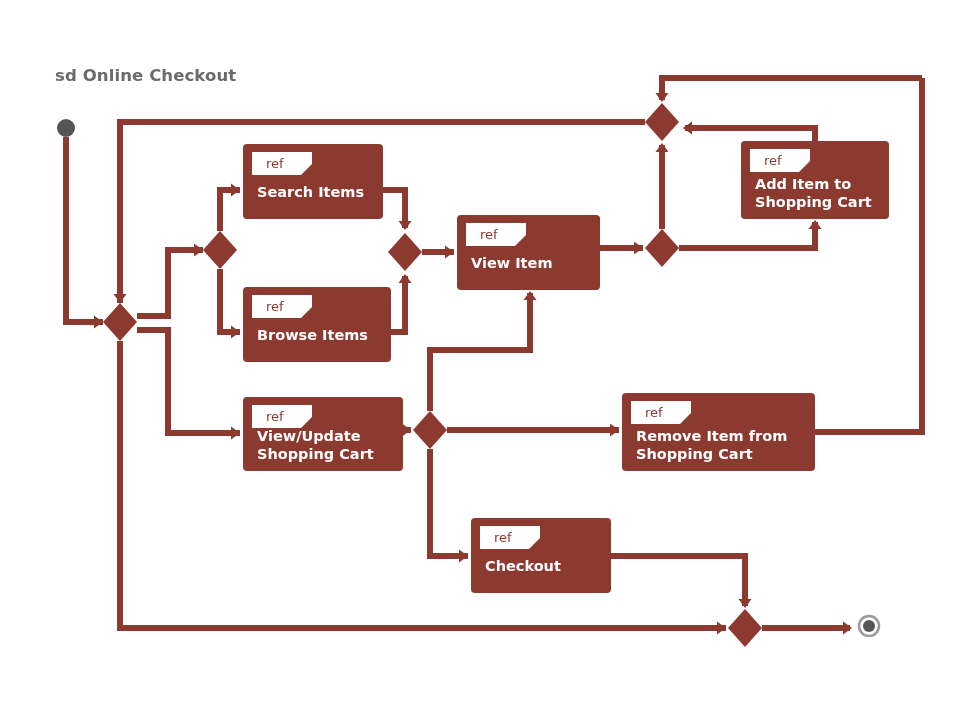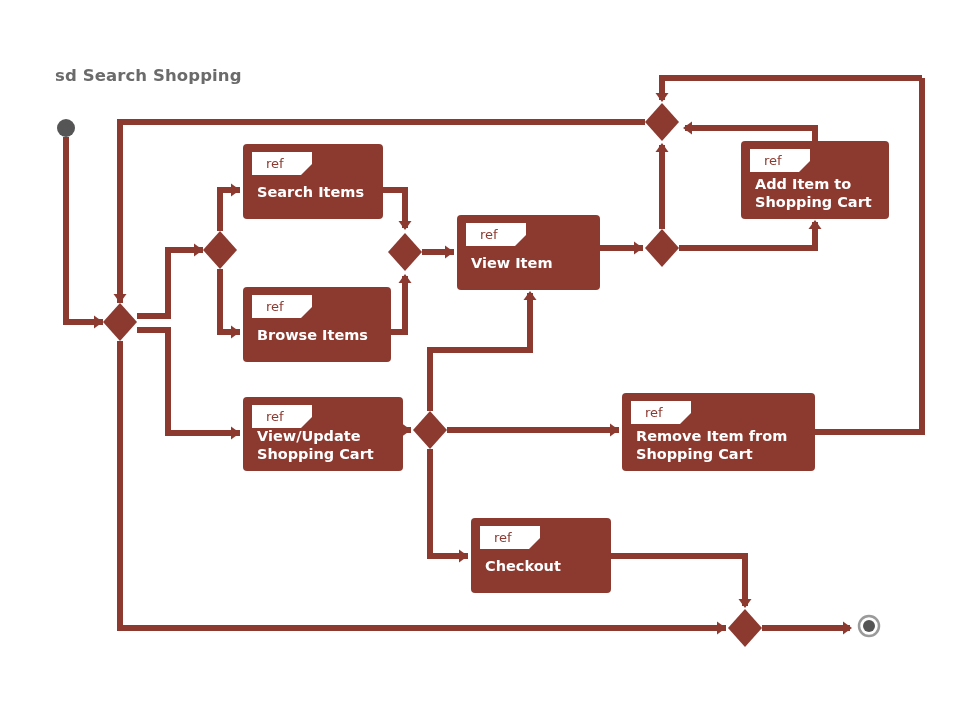--- a/index.html
+++ b/index.html
@@ -73,21 +73,21 @@
   }
   .node-final-inner {
     fill: #555555;
   }
 </style>
 </head>
 <body>
 
 <div id="page">
 
-  <div id="diagram-title">sd Search Shopping</div>
+  <div id="diagram-title">sd Online Checkout</div>
 
   <svg id="diagram-canvas" viewBox="0 0 957 712">
     <g id="edges-layer">
         <g>
           <path class="edge-path" d="M 66 137 L 66 322 L 103 322"></path>
           <polygon class="edge-arrow" points="103,322 94,315.5 94,328.5"></polygon>
         </g>
         <g>
           <path class="edge-path" d="M 137 316 L 168 316 L 168 250 L 203 250"></path>
           <polygon class="edge-arrow" points="203,250 194,243.5 194,256.5"></polygon>

